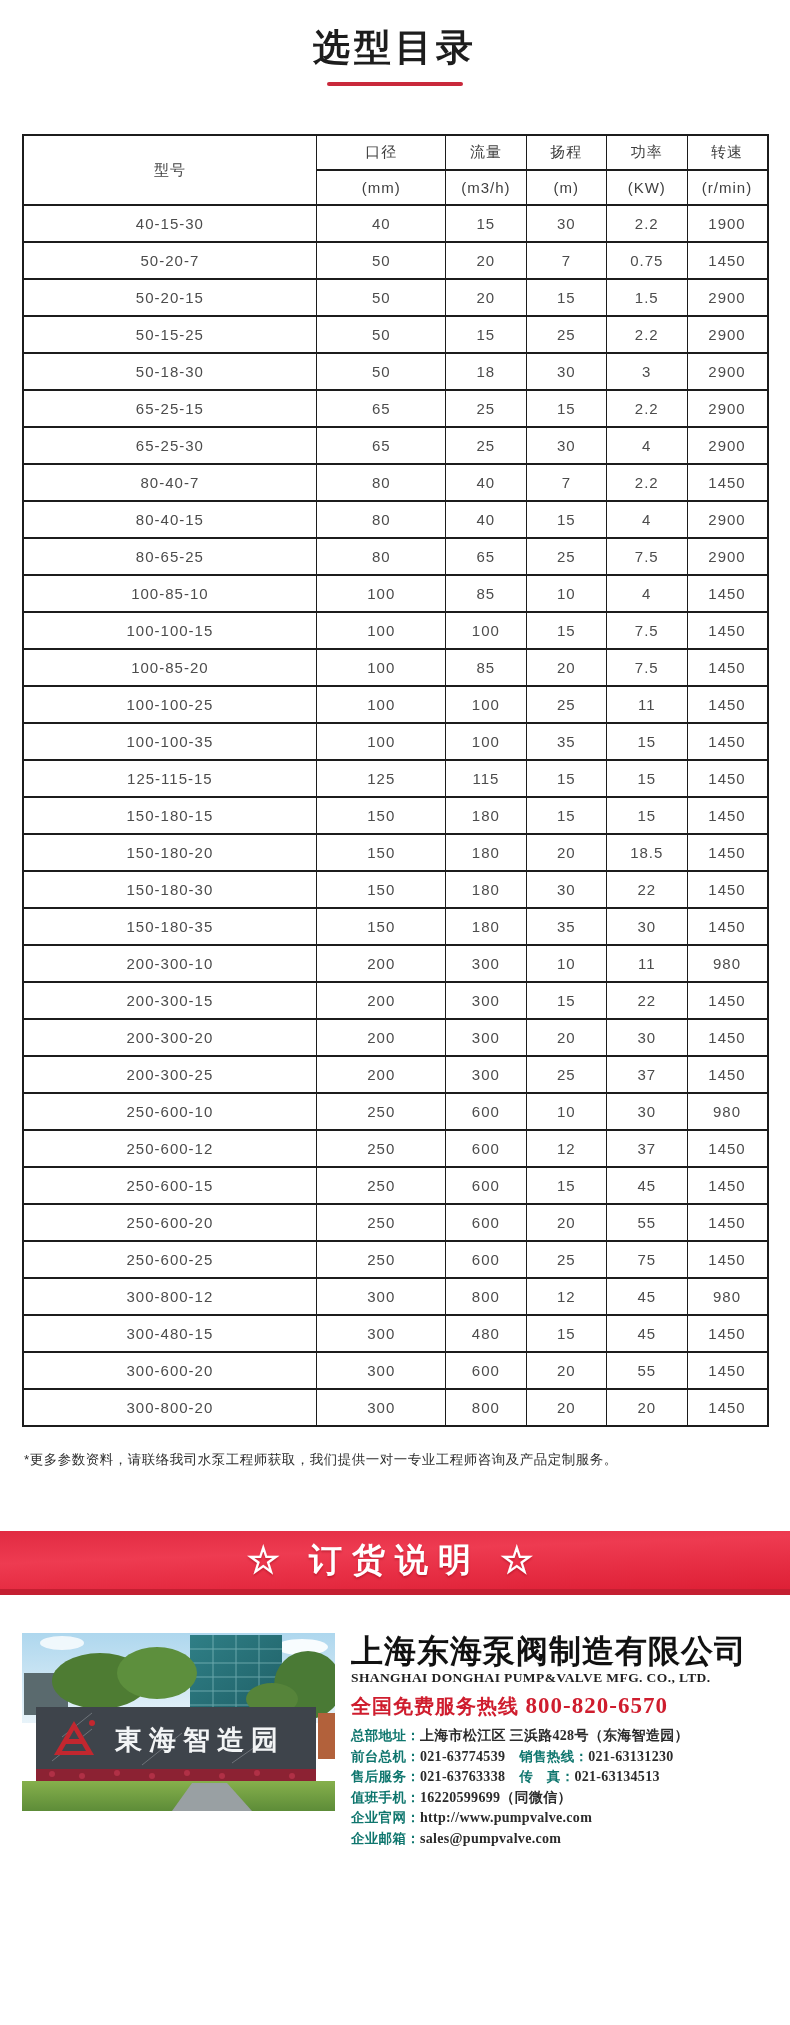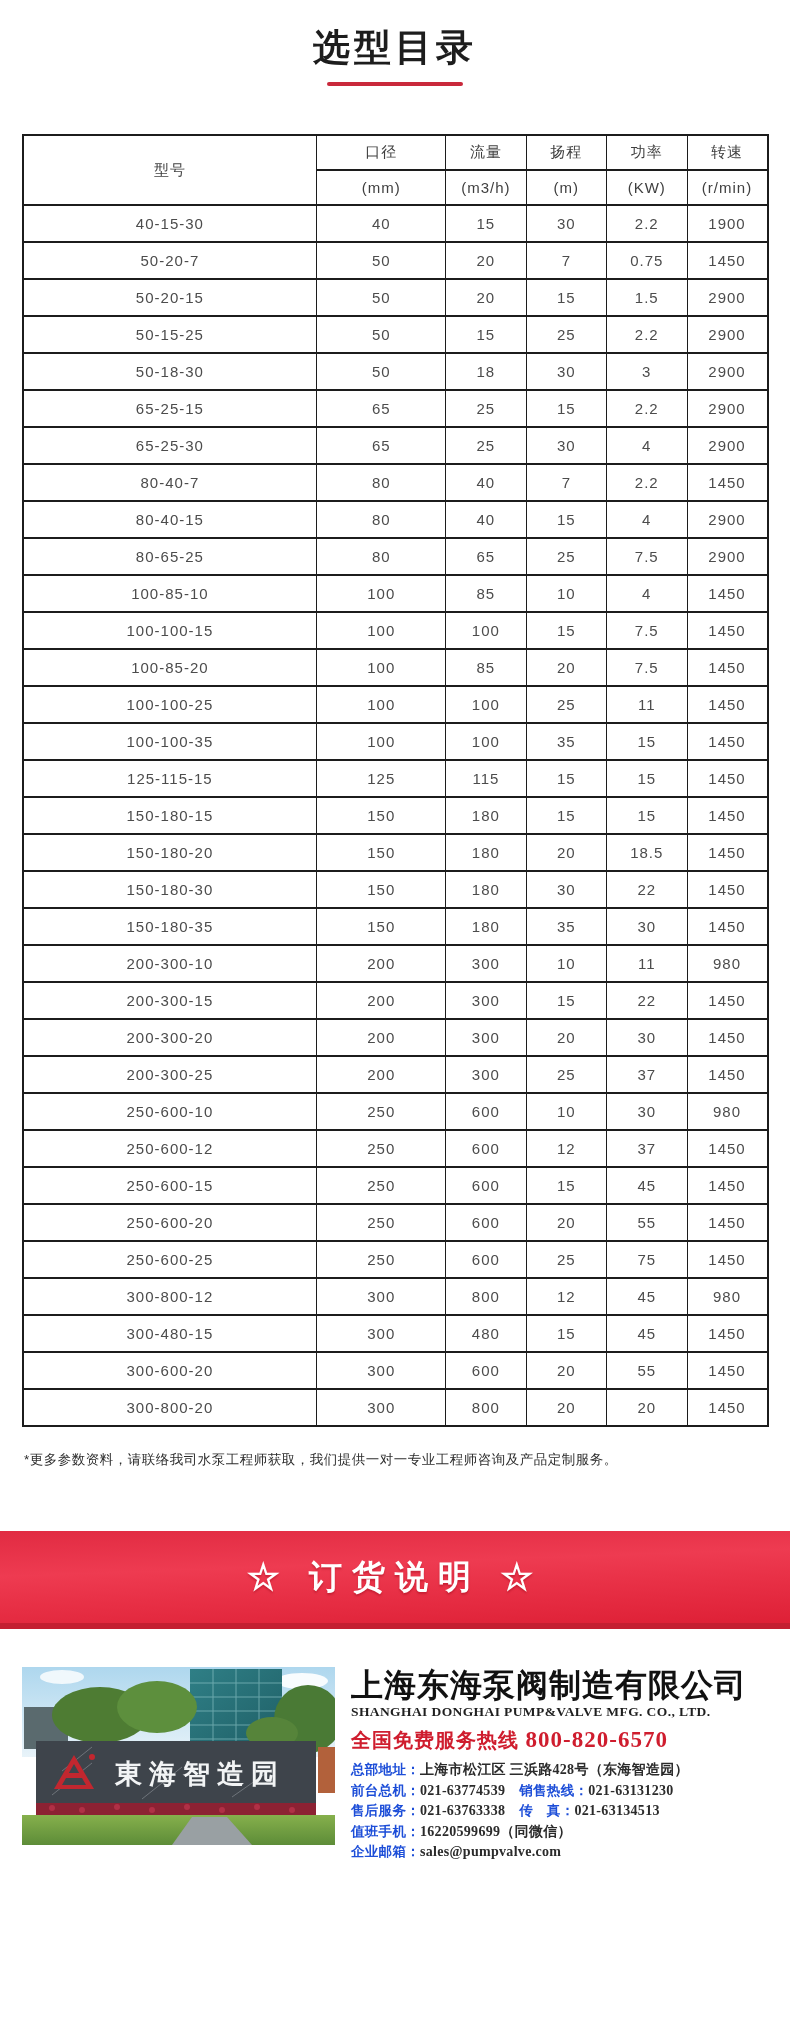--- a/index.html
+++ b/index.html
@@ -39,21 +39,21 @@
   table.spec thead th { height:35px; font-size:15px; color:#3f3f3f; }
   table.spec tbody td { height:37px; font-size:15px; }
   td.model, th.model { letter-spacing:1px; }
   
   .note {
     margin:24px 0 0 24px;
     font-size:13.5px; color:#2e2e2e; letter-spacing:0.5px;
   }
   
   .order-banner {
-    margin-top:62px; height:98px; width:790px;
+    margin-top:62px; height:64px; width:790px;
     background:linear-gradient(178deg, #e12b42 0%, #ee3b51 38%, #e83046 62%, #de2036 100%);
     border-bottom:6px solid #c41f31;
     display:flex; align-items:center; justify-content:center;
   }
   .order-banner-title {
     color:#ffffff; font-size:33px; font-weight:bold;
     letter-spacing:10px; text-shadow:0 2px 2px rgba(140,0,20,0.35);
   }
   
   .slogans { margin-top:42px; text-align:center; }
@@ -86,21 +86,21 @@
     font-family:"Liberation Serif", serif;
     font-size:23px; letter-spacing:1px;
   }
   .contact-list { margin-top:6px; }
   .contact-row {
     font-size:13.5px; color:#2b2b2b; font-weight:bold;
     line-height:20.5px; letter-spacing:0.3px;
     white-space:nowrap;
   }
   .contact-row .pair { margin-right:14px; }
-  .contact-row .clabel { color:#1d4ed8; }
+  .contact-row .clabel { color:#0f766e; }
   .contact-row .cvalue { font-family:"Liberation Serif", serif; font-size:14px; }
 </style>
 </head>
 <body>
 
 <div class="page">
 
   <div class="title-wrap">
     <div class="page-title">选型目录</div>
     <div class="title-underline"></div>
@@ -482,18 +482,19 @@
       <div class="company-en">SHANGHAI DONGHAI PUMP&amp;VALVE MFG. CO., LTD.</div>
       <div class="hotline">
         <span>全国免费服务热线</span>
         <span class="hotline-number">800-820-6570</span>
       </div>
       <div class="contact-list">
           <div class="contact-row"><span class="pair"><span class="clabel">总部地址：</span><span class="cvalue">上海市松江区 三浜路428号（东海智造园）</span></span></div>
           <div class="contact-row"><span class="pair"><span class="clabel">前台总机：</span><span class="cvalue">021-63774539</span></span><span class="pair"><span class="clabel">销售热线：</span><span class="cvalue">021-63131230</span></span></div>
           <div class="contact-row"><span class="pair"><span class="clabel">售后服务：</span><span class="cvalue">021-63763338</span></span><span class="pair"><span class="clabel">传　真：</span><span class="cvalue">021-63134513</span></span></div>
           <div class="contact-row"><span class="pair"><span class="clabel">值班手机：</span><span class="cvalue">16220599699（同微信）</span></span></div>
+          <div class="contact-row"><span class="pair"><span class="clabel">企业官网：</span><span class="cvalue">http://www.pumpvalve.com</span></span></div>
           <div class="contact-row"><span class="pair"><span class="clabel">企业邮箱：</span><span class="cvalue">sales@pumpvalve.com</span></span></div>
         </div>
     </div>
 
   </div>
 </div>
 
 </body></html>

